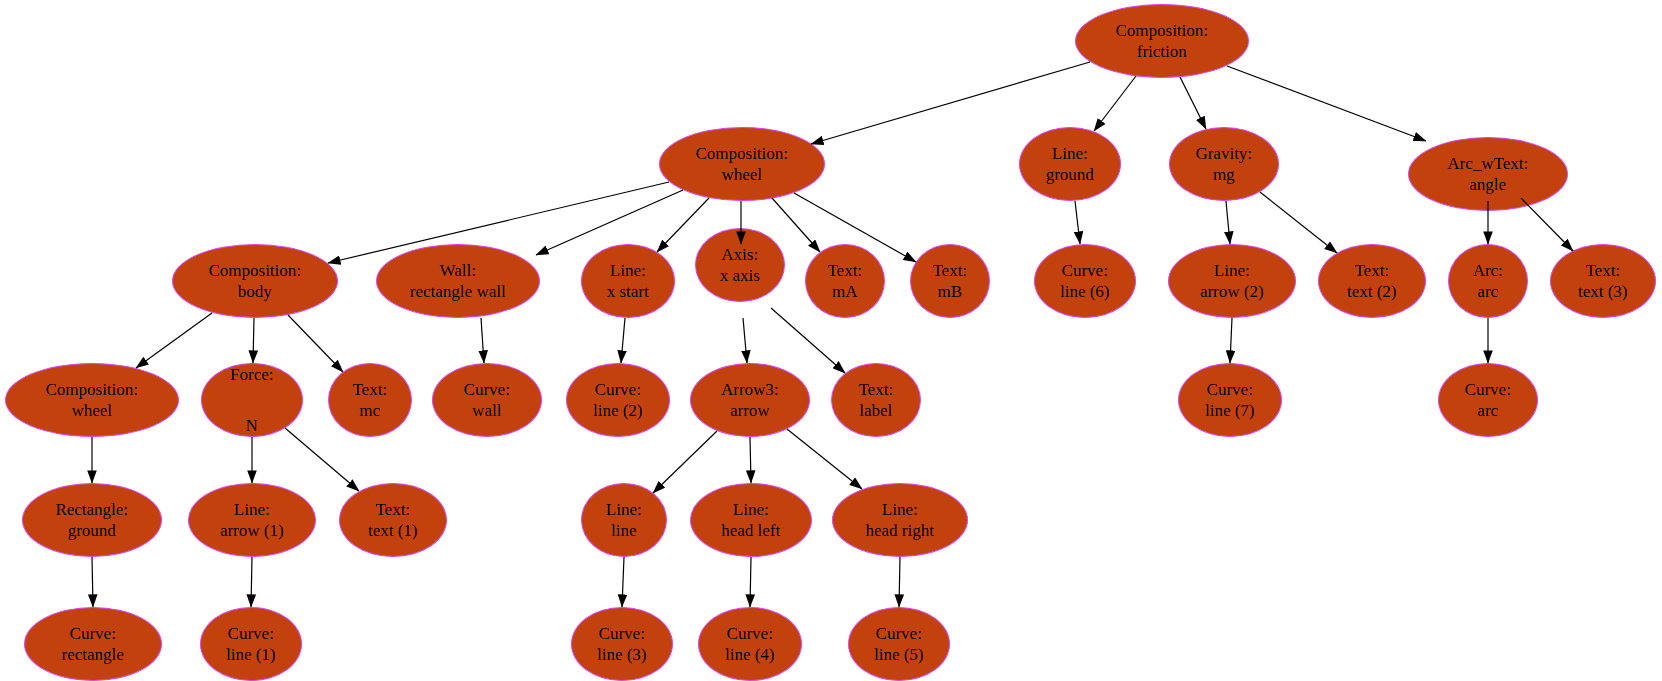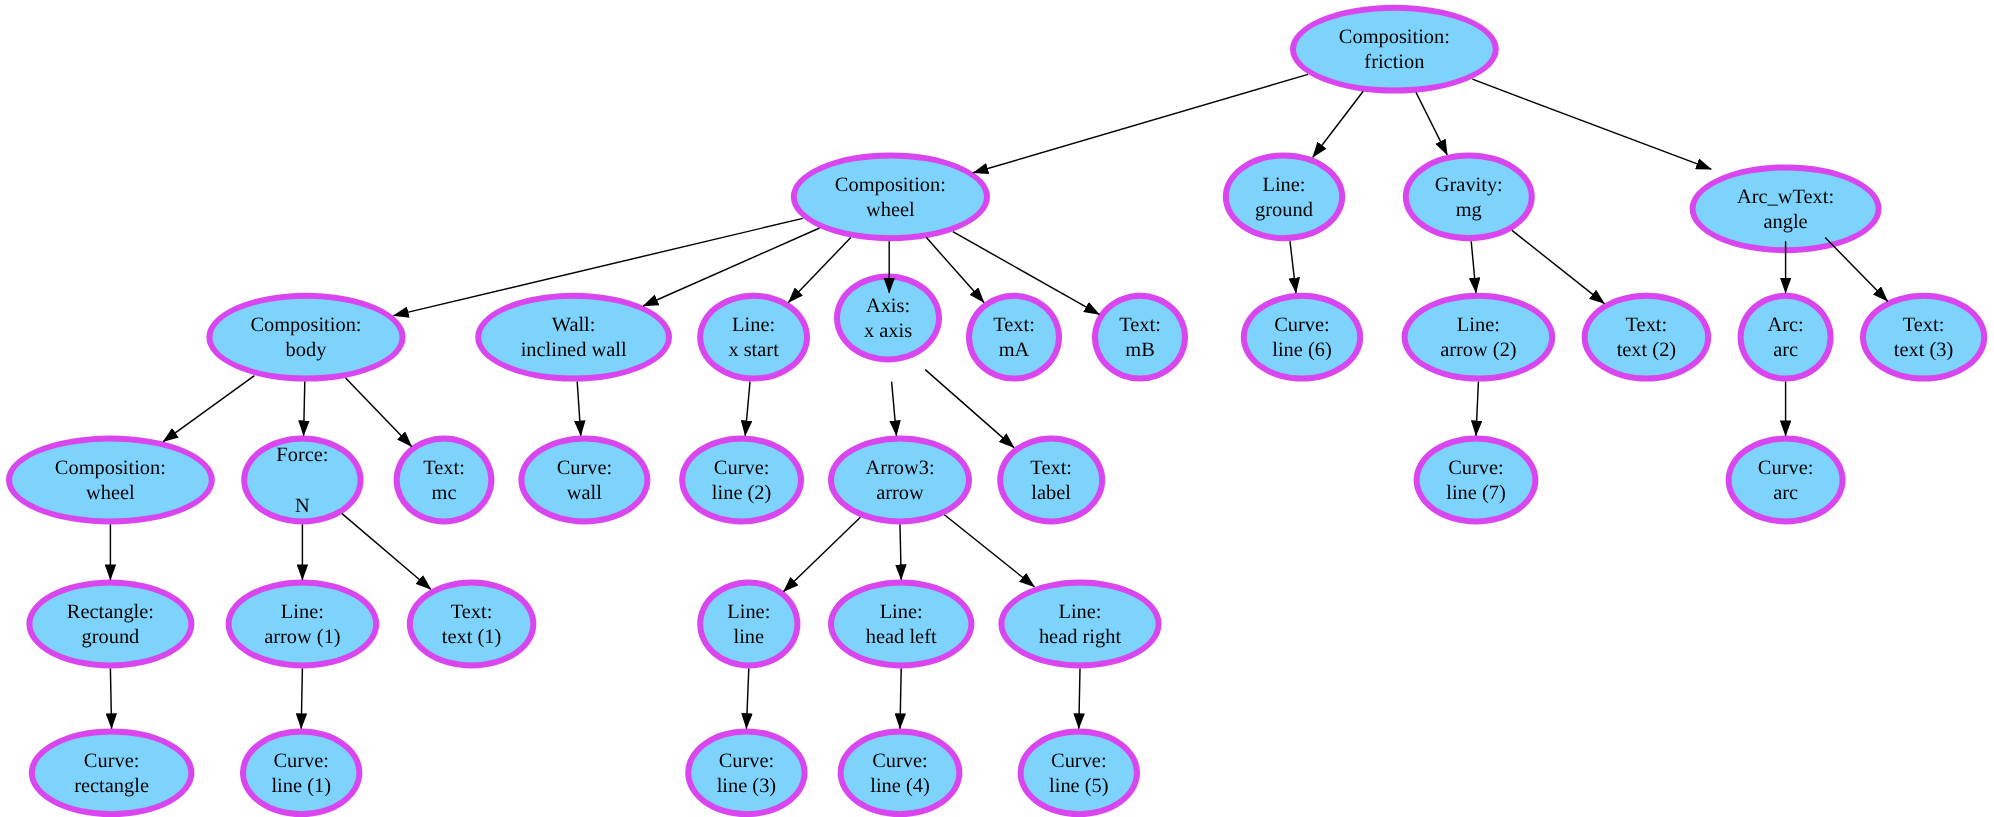--- a/index.html
+++ b/index.html
@@ -3,21 +3,21 @@
 <meta charset="utf-8">
 <style>
   html, body { margin:0; padding:0; background:#ffffff; }
   .canvas {
     position:relative; width:1662px; height:681px;
     background:#ffffff; overflow:hidden;
     font-family:"Liberation Serif", "DejaVu Serif", serif;
   }
   .node {
     position:absolute; height:74px; box-sizing:border-box;
-    border:5px solid #d946ef; border-radius:50%; background:#7dd3fc;
+    border:1px solid #d946ef; border-radius:50%; background:#c2410c;
     display:flex; flex-direction:column; align-items:center; justify-content:center;
     font-size:17px; line-height:21px; color:#000; text-align:center;
     white-space:nowrap;
   }
   svg.edges { position:absolute; left:0; top:0; pointer-events:none; }
   svg.edges line { stroke:#000; stroke-width:1.2; }
 </style>
 </head>
 <body>
 
@@ -42,23 +42,23 @@
   </div>
   <div class="node" style="left:1408px; top:137px; width:160px;">
     <span>Arc_wText:</span>
     <span>angle</span>
   </div>
 
   <div class="node" style="left:172px; top:244px; width:166px;">
     <span>Composition:</span>
     <span>body</span>
   </div>
-  <div class="node" style="left:396px; top:244px; width:164px;">
+  <div class="node" style="left:376px; top:244px; width:164px;">
     <span>Wall:</span>
-    <span>inclined wall</span>
+    <span>rectangle wall</span>
   </div>
   <div class="node" style="left:581px; top:244px; width:94px;">
     <span>Line:</span>
     <span>x start</span>
   </div>
   <div class="node" style="left:695px; top:228px; width:90px;">
     <span>Axis:</span>
     <span>x axis</span>
   </div>
   <div class="node" style="left:805px; top:244px; width:80px;">

